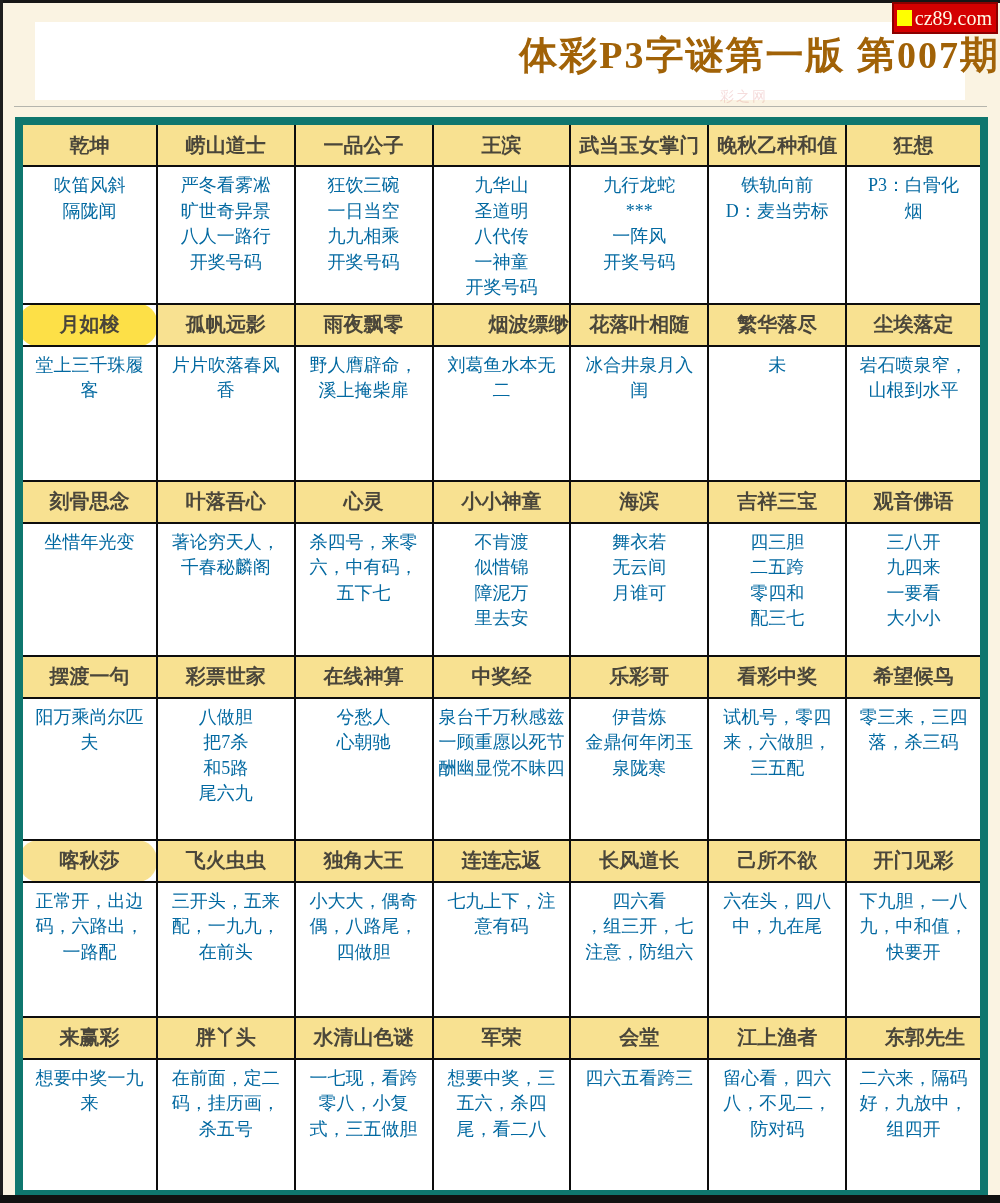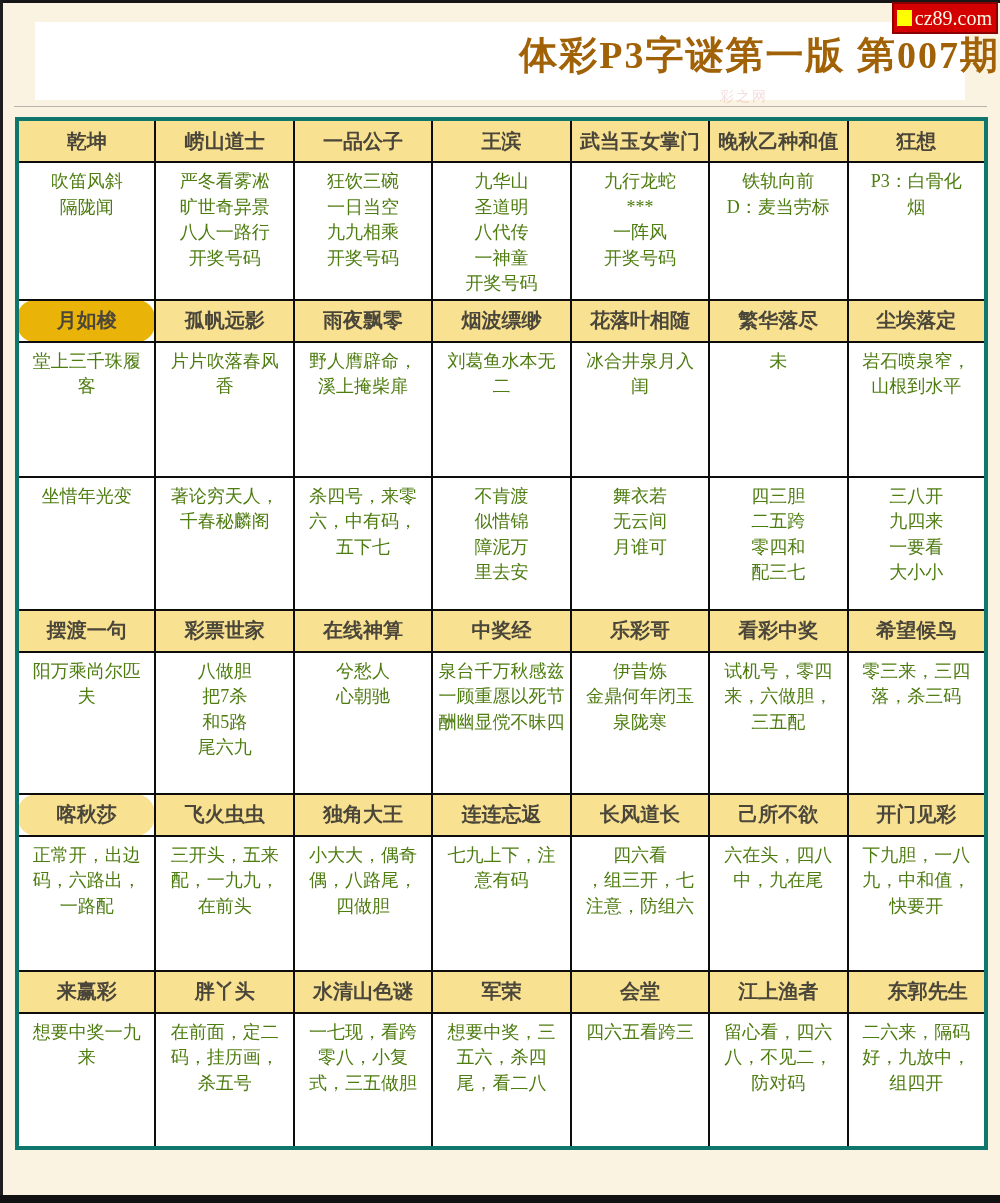--- a/index.html
+++ b/index.html
@@ -51,35 +51,35 @@
   .logo-text {
     color: #fffbe6; font-size: 20px; line-height: 22px;
     font-family: "Liberation Serif", "DejaVu Serif", serif;
   }
   table.puzzle-table {
     position: absolute; left: 15px; top: 117px;
     width: 973px;
     border-collapse: collapse;
     table-layout: fixed;
     background: #ffffff;
-    border: 4px solid #0f766e;
+    border: 8px solid #0f766e;
   }
   table.puzzle-table th, table.puzzle-table td {
     border: 2px solid #0d0d0d;
   }
   table.puzzle-table th {
     height: 40px;
     background: #F8E191;
     font-size: 20px; font-weight: bold; color: #4a463a;
     text-align: center; vertical-align: middle;
     padding: 0 1px;
   }
   table.puzzle-table td {
     vertical-align: top; text-align: center;
-    font-size: 18px; color: #4d7c0f;
+    font-size: 18px; color: #0369a1;
     line-height: 1.42;
     padding: 6px 1px 2px 1px;
     white-space: pre-line;
   }
   .bottom-bar {
     position: absolute; left: 0; top: 1195px;
     width: 100%; height: 8px; background: #111111;
   }
 </style>
 </head>
@@ -128,42 +128,51 @@
         <td>九行龙蛇
 ***
 一阵风
 开奖号码</td>
         <td>铁轨向前
 D：麦当劳标</td>
         <td>P3：白骨化
 烟</td>
       </tr>
       <tr>
-        <th style="background: #eab308; border-radius: 18px;">月如梭</th>
+        <th style="background: #fde047; border-radius: 18px;">月如梭</th>
         <th style="background: rgb(248, 225, 145);">孤帆远影</th>
         <th style="background: rgb(248, 225, 145);">雨夜飘零</th>
-        <th style="background: rgb(248, 225, 145);">烟波缥缈</th>
+        <th style="background: rgb(248, 225, 145); text-align: right;">烟波缥缈</th>
         <th style="background: rgb(248, 225, 145);">花落叶相随</th>
         <th style="background: rgb(248, 225, 145);">繁华落尽</th>
         <th style="background: rgb(248, 225, 145);">尘埃落定</th>
       </tr>
       <tr style="height: 135px;">
         <td>堂上三千珠履
 客</td>
         <td>片片吹落春风
 香</td>
         <td>野人膺辟命，
 溪上掩柴扉</td>
         <td>刘葛鱼水本无
 二</td>
         <td>冰合井泉月入
 闺</td>
         <td>未</td>
         <td>岩石喷泉窄，
 山根到水平</td>
+      </tr>
+      <tr>
+        <th style="background: rgb(248, 225, 145);">刻骨思念</th>
+        <th style="background: rgb(248, 225, 145);">叶落吾心</th>
+        <th style="background: rgb(248, 225, 145);">心灵</th>
+        <th style="background: rgb(248, 225, 145);">小小神童</th>
+        <th style="background: rgb(248, 225, 145);">海滨</th>
+        <th style="background: rgb(248, 225, 145);">吉祥三宝</th>
+        <th style="background: rgb(248, 225, 145);">观音佛语</th>
       </tr>
       <tr style="height: 133px;">
         <td>坐惜年光变</td>
         <td>著论穷天人，
 千春秘麟阁</td>
         <td>杀四号，来零
 六，中有码，
 五下七</td>
         <td>不肯渡
 似惜锦

